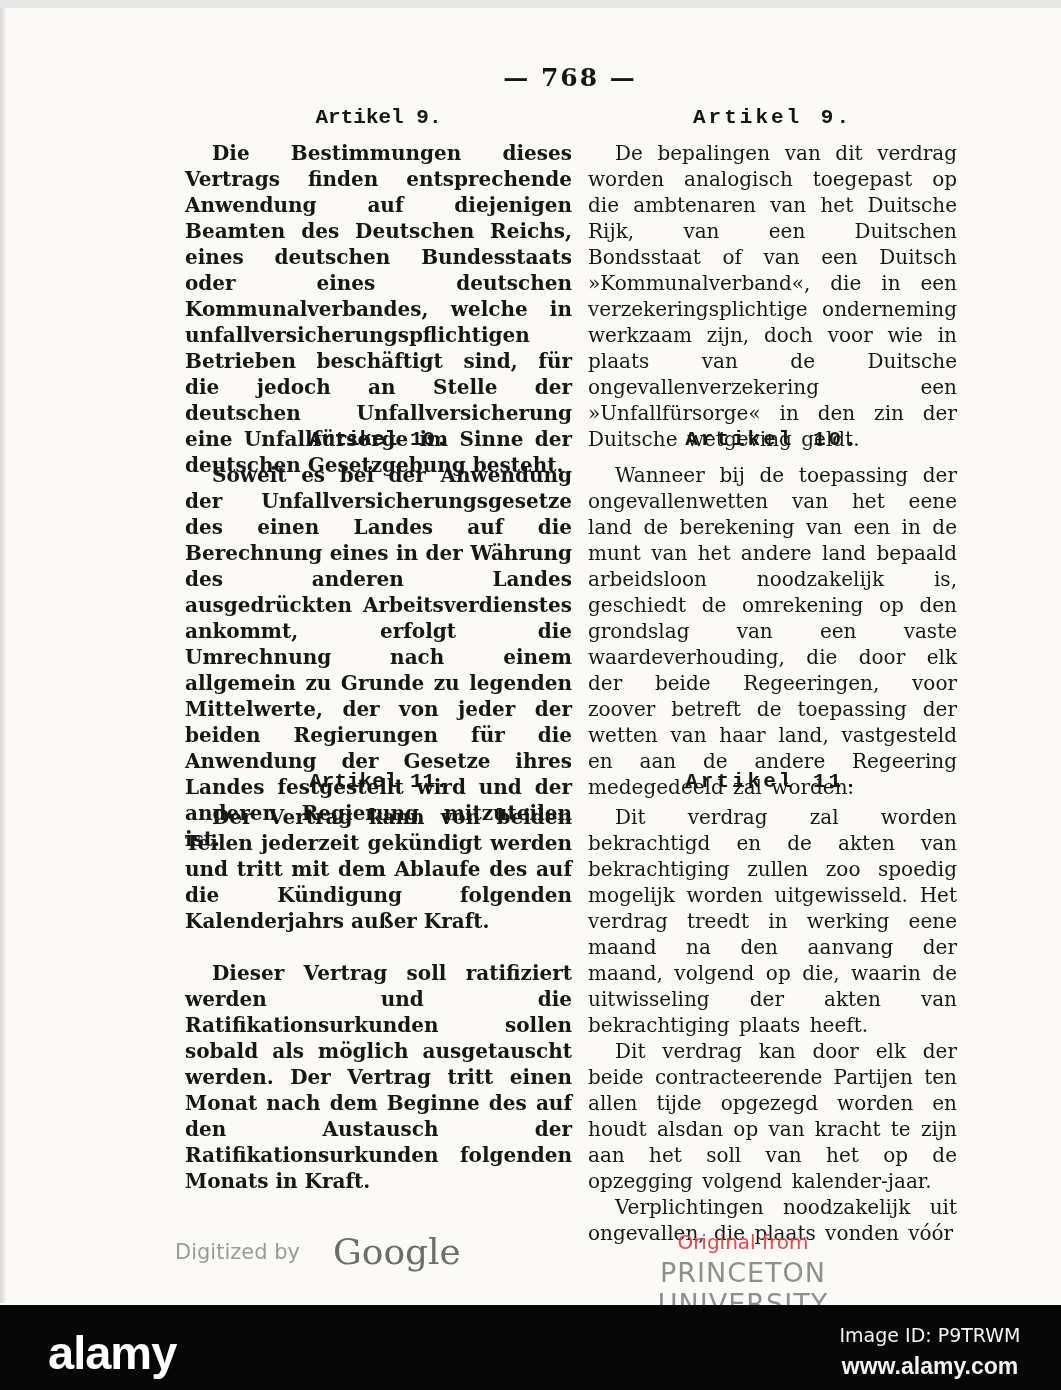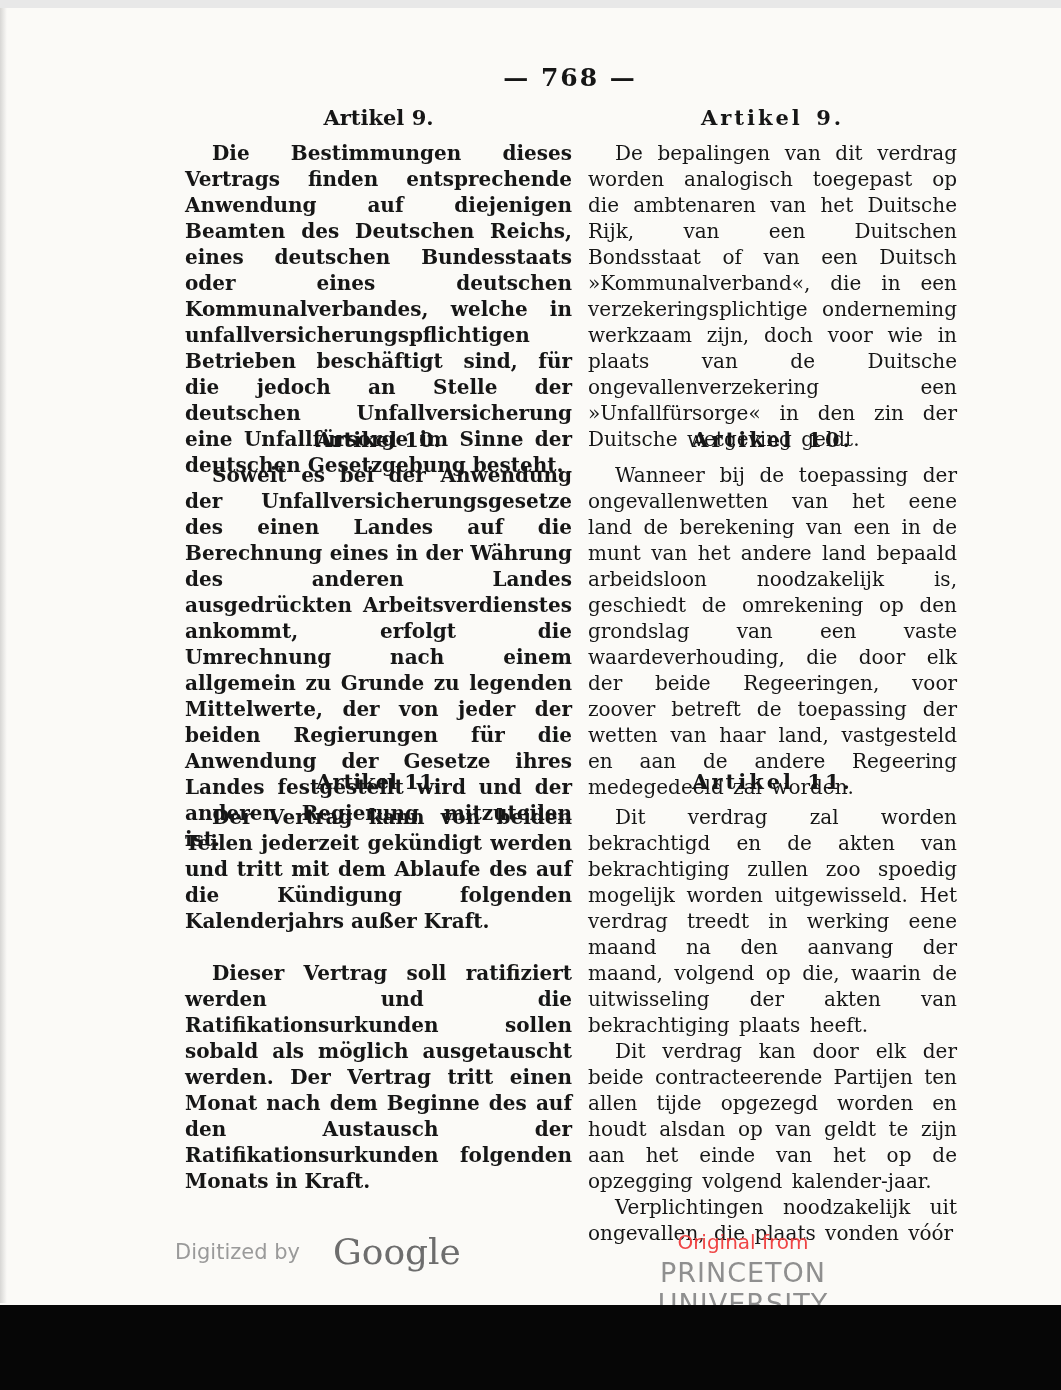--- a/index.html
+++ b/index.html
@@ -36,21 +36,21 @@
   .col-german {
     width:387px;
     font-size:20px; line-height:26px; font-weight:700;
   }
   .col-dutch {
     width:369px;
     font-size:20px; line-height:26px; word-spacing:3px;
   }
   .article h2 {
     margin:0 0 9px 0; text-align:center;
-    font-size:21px; font-weight:700; text-indent:0;
+    font-size:21px; font-weight:700; text-indent:0;font-family:Liberation Mono, monospace;
   }
   .col-dutch .article h2 { letter-spacing:3px; }
   .art9  { height:322px; }
   .art10 { height:342px; }
   .article p { margin:0; text-indent:27px; }
   .col-german .article p + p { margin-top:26px; }
   .col-german .article p.gap-lg { margin-top:40px; }
 
   .footer-left {
     position:absolute; left:175px; top:1226px;
@@ -116,33 +116,38 @@
         <h2>Artikel 9.</h2>
         <p>De bepalingen van dit verdrag worden analogisch toegepast op die ambtenaren van het Duitsche Rijk, van een Duitschen Bondsstaat of van een Duitsch »Kommunalverband«, die in een verzekeringsplichtige onderneming werkzaam zijn, doch voor wie in plaats van de Duitsche ongevallenverzekering een »Unfallfürsorge« in den zin der Duitsche wetgeving geldt.</p>
       </section>
       <section class="article art10">
         <h2>Artikel 10.</h2>
         <p>Wanneer bij de toepassing der ongevallenwetten van het eene land de berekening van een in de munt van het andere land bepaald arbeidsloon noodzakelijk is, geschiedt de omrekening op den grondslag van een vaste waardeverhouding, die door elk der beide Regeeringen, voor zoover betreft de toepassing der wetten van haar land, vastgesteld en aan de andere Regeering medegedeeld zal worden.</p>
       </section>
       <section class="article">
         <h2>Artikel 11.</h2>
         <p>Dit verdrag zal worden bekrachtigd en de akten van bekrachtiging zullen zoo spoedig mogelijk worden uitgewisseld. Het verdrag treedt in werking eene maand na den aanvang der maand, volgend op die, waarin de uitwisseling der akten van bekrachtiging plaats heeft.</p>
-        <p>Dit verdrag kan door elk der beide contracteerende Partijen ten allen tijde opgezegd worden en houdt alsdan op van geldt te zijn aan het einde van het op de opzegging volgend kalender-jaar.</p>
+        <p>Dit verdrag kan door elk der beide contracteerende Partijen ten allen tijde opgezegd worden en houdt alsdan op van kracht te zijn aan het soll van het op de opzegging volgend kalender-jaar.</p>
         <p>Verplichtingen noodzakelijk uit ongevallen, die plaats vonden vóór</p>
       </section>
     </div>
 
   </div>
 
   <div class="footer-left">
     <span>Digitized by</span>
     <span class="google-logo">Google</span>
   </div>
 
   <div class="footer-right">
     <div class="orig">Original from</div>
     <div class="inst">PRINCETON UNIVERSITY</div>
   </div>
 
   <div class="alamy-bar">
+    <span class="alamy-logo">alamy</span>
+    <div class="alamy-right">
+      <div class="alamy-id">Image ID: P9TRWM</div>
+      <div class="alamy-url">www.alamy.com</div>
+    </div>
   </div>
 
 </div>
 
 </body></html>

